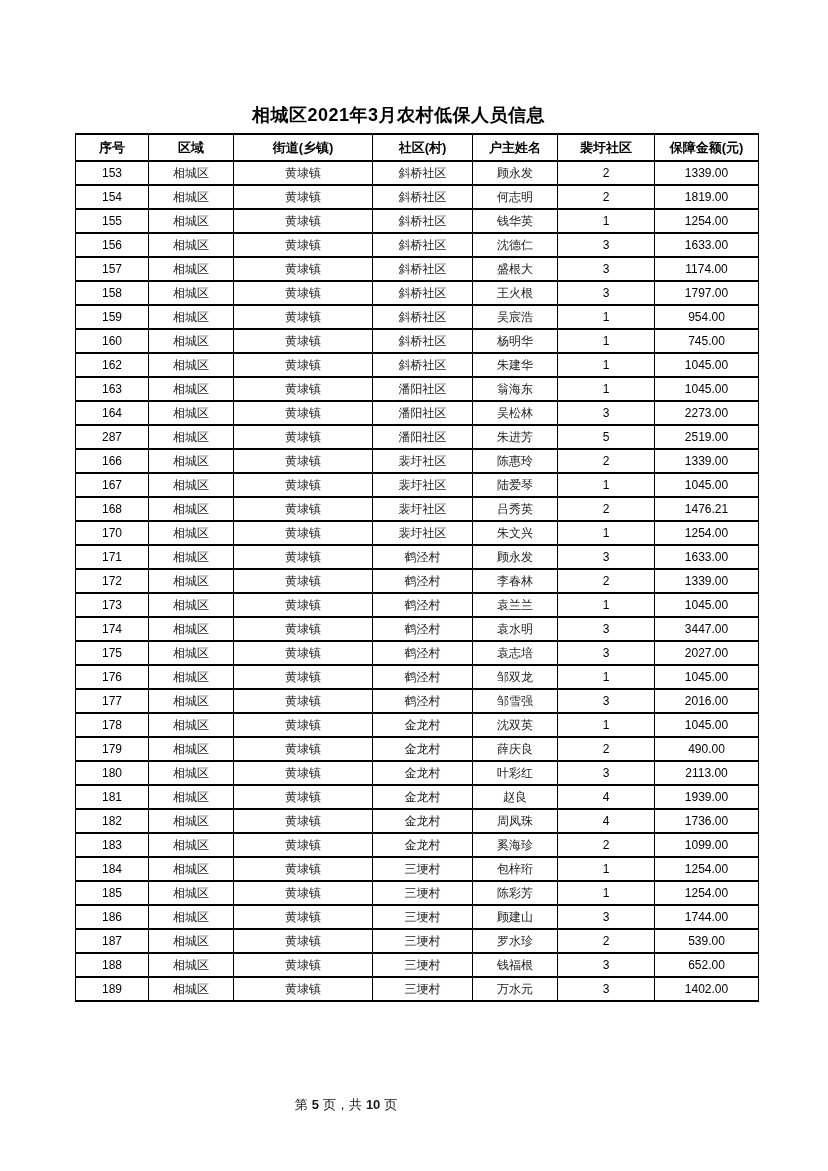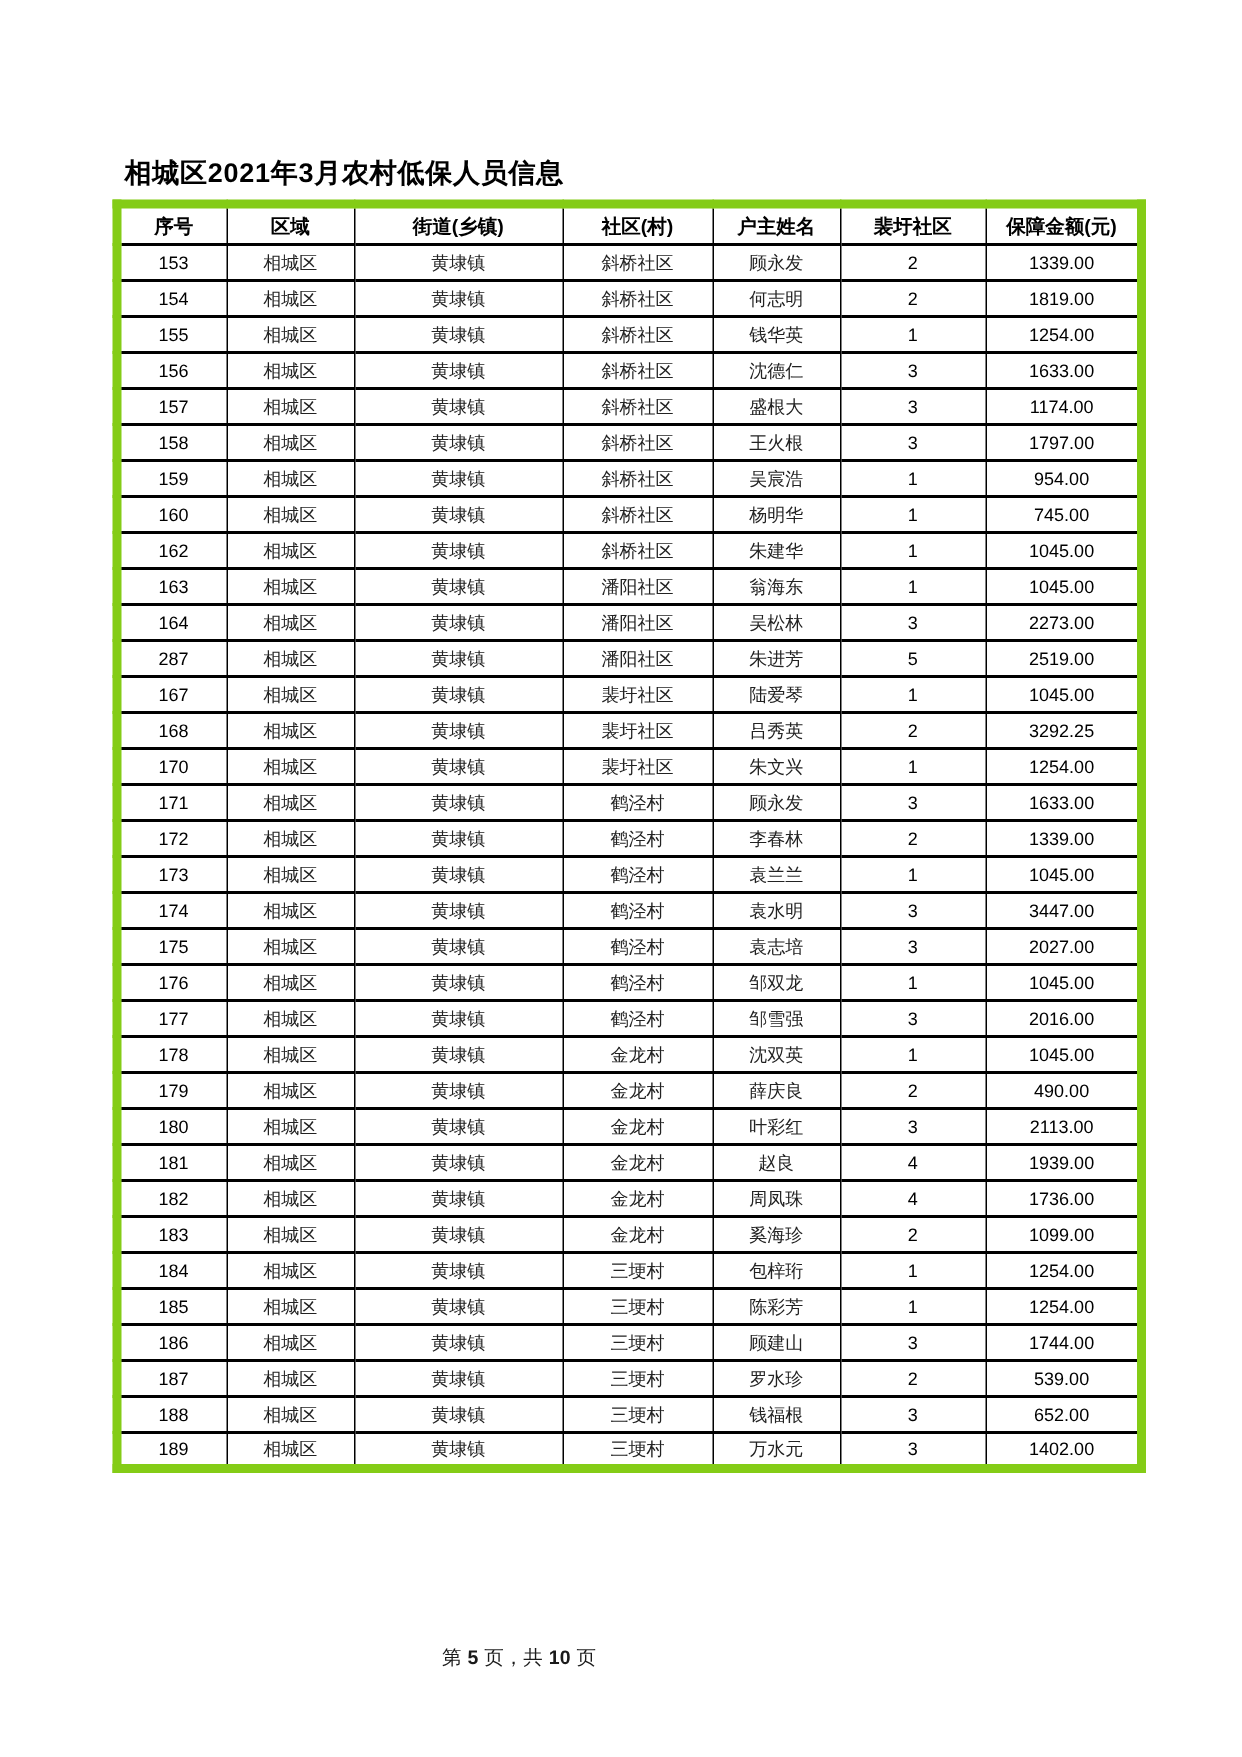--- a/index.html
+++ b/index.html
@@ -10,35 +10,36 @@
     width: 828px;
     height: 1171px;
     background: #ffffff;
     margin: 0 auto;
     overflow: hidden;
     color: #111;
   }
   .doc-title {
     position: absolute;
     top: 103px;
-    left: 83px;
+    left: 57px;
     width: 683px;
+    text-align: center;
     font-size: 18px;
     font-weight: bold;
     color: #000;
     letter-spacing: 0.5px;
   }
   table.lowbao {
     position: absolute;
     top: 133px;
     left: 75px;
     width: 683px;
     border-collapse: collapse;
     table-layout: fixed;
-    border: 6px solid #84cc16;
+    border: 1px solid #84cc16;
   }
   table.lowbao th, table.lowbao td {
     border-left: 1px solid #000;
     border-right: 1px solid #000;
     border-top: 2px solid #000;
     border-bottom: 2px solid #000;
     text-align: center;
     vertical-align: middle;
     overflow: hidden;
     white-space: nowrap;
@@ -199,36 +200,45 @@
         <tr>
           <td class="num">287</td>
           <td>相城区</td>
           <td>黄埭镇</td>
           <td>潘阳社区</td>
           <td>朱进芳</td>
           <td class="num">5</td>
           <td class="num">2519.00</td>
         </tr>
         <tr>
+          <td class="num">166</td>
+          <td>相城区</td>
+          <td>黄埭镇</td>
+          <td>裴圩社区</td>
+          <td>陈惠玲</td>
+          <td class="num">2</td>
+          <td class="num">1339.00</td>
+        </tr>
+        <tr>
           <td class="num">167</td>
           <td>相城区</td>
           <td>黄埭镇</td>
           <td>裴圩社区</td>
           <td>陆爱琴</td>
           <td class="num">1</td>
           <td class="num">1045.00</td>
         </tr>
         <tr>
           <td class="num">168</td>
           <td>相城区</td>
           <td>黄埭镇</td>
           <td>裴圩社区</td>
           <td>吕秀英</td>
           <td class="num">2</td>
-          <td class="num">3292.25</td>
+          <td class="num">1476.21</td>
         </tr>
         <tr>
           <td class="num">170</td>
           <td>相城区</td>
           <td>黄埭镇</td>
           <td>裴圩社区</td>
           <td>朱文兴</td>
           <td class="num">1</td>
           <td class="num">1254.00</td>
         </tr>

